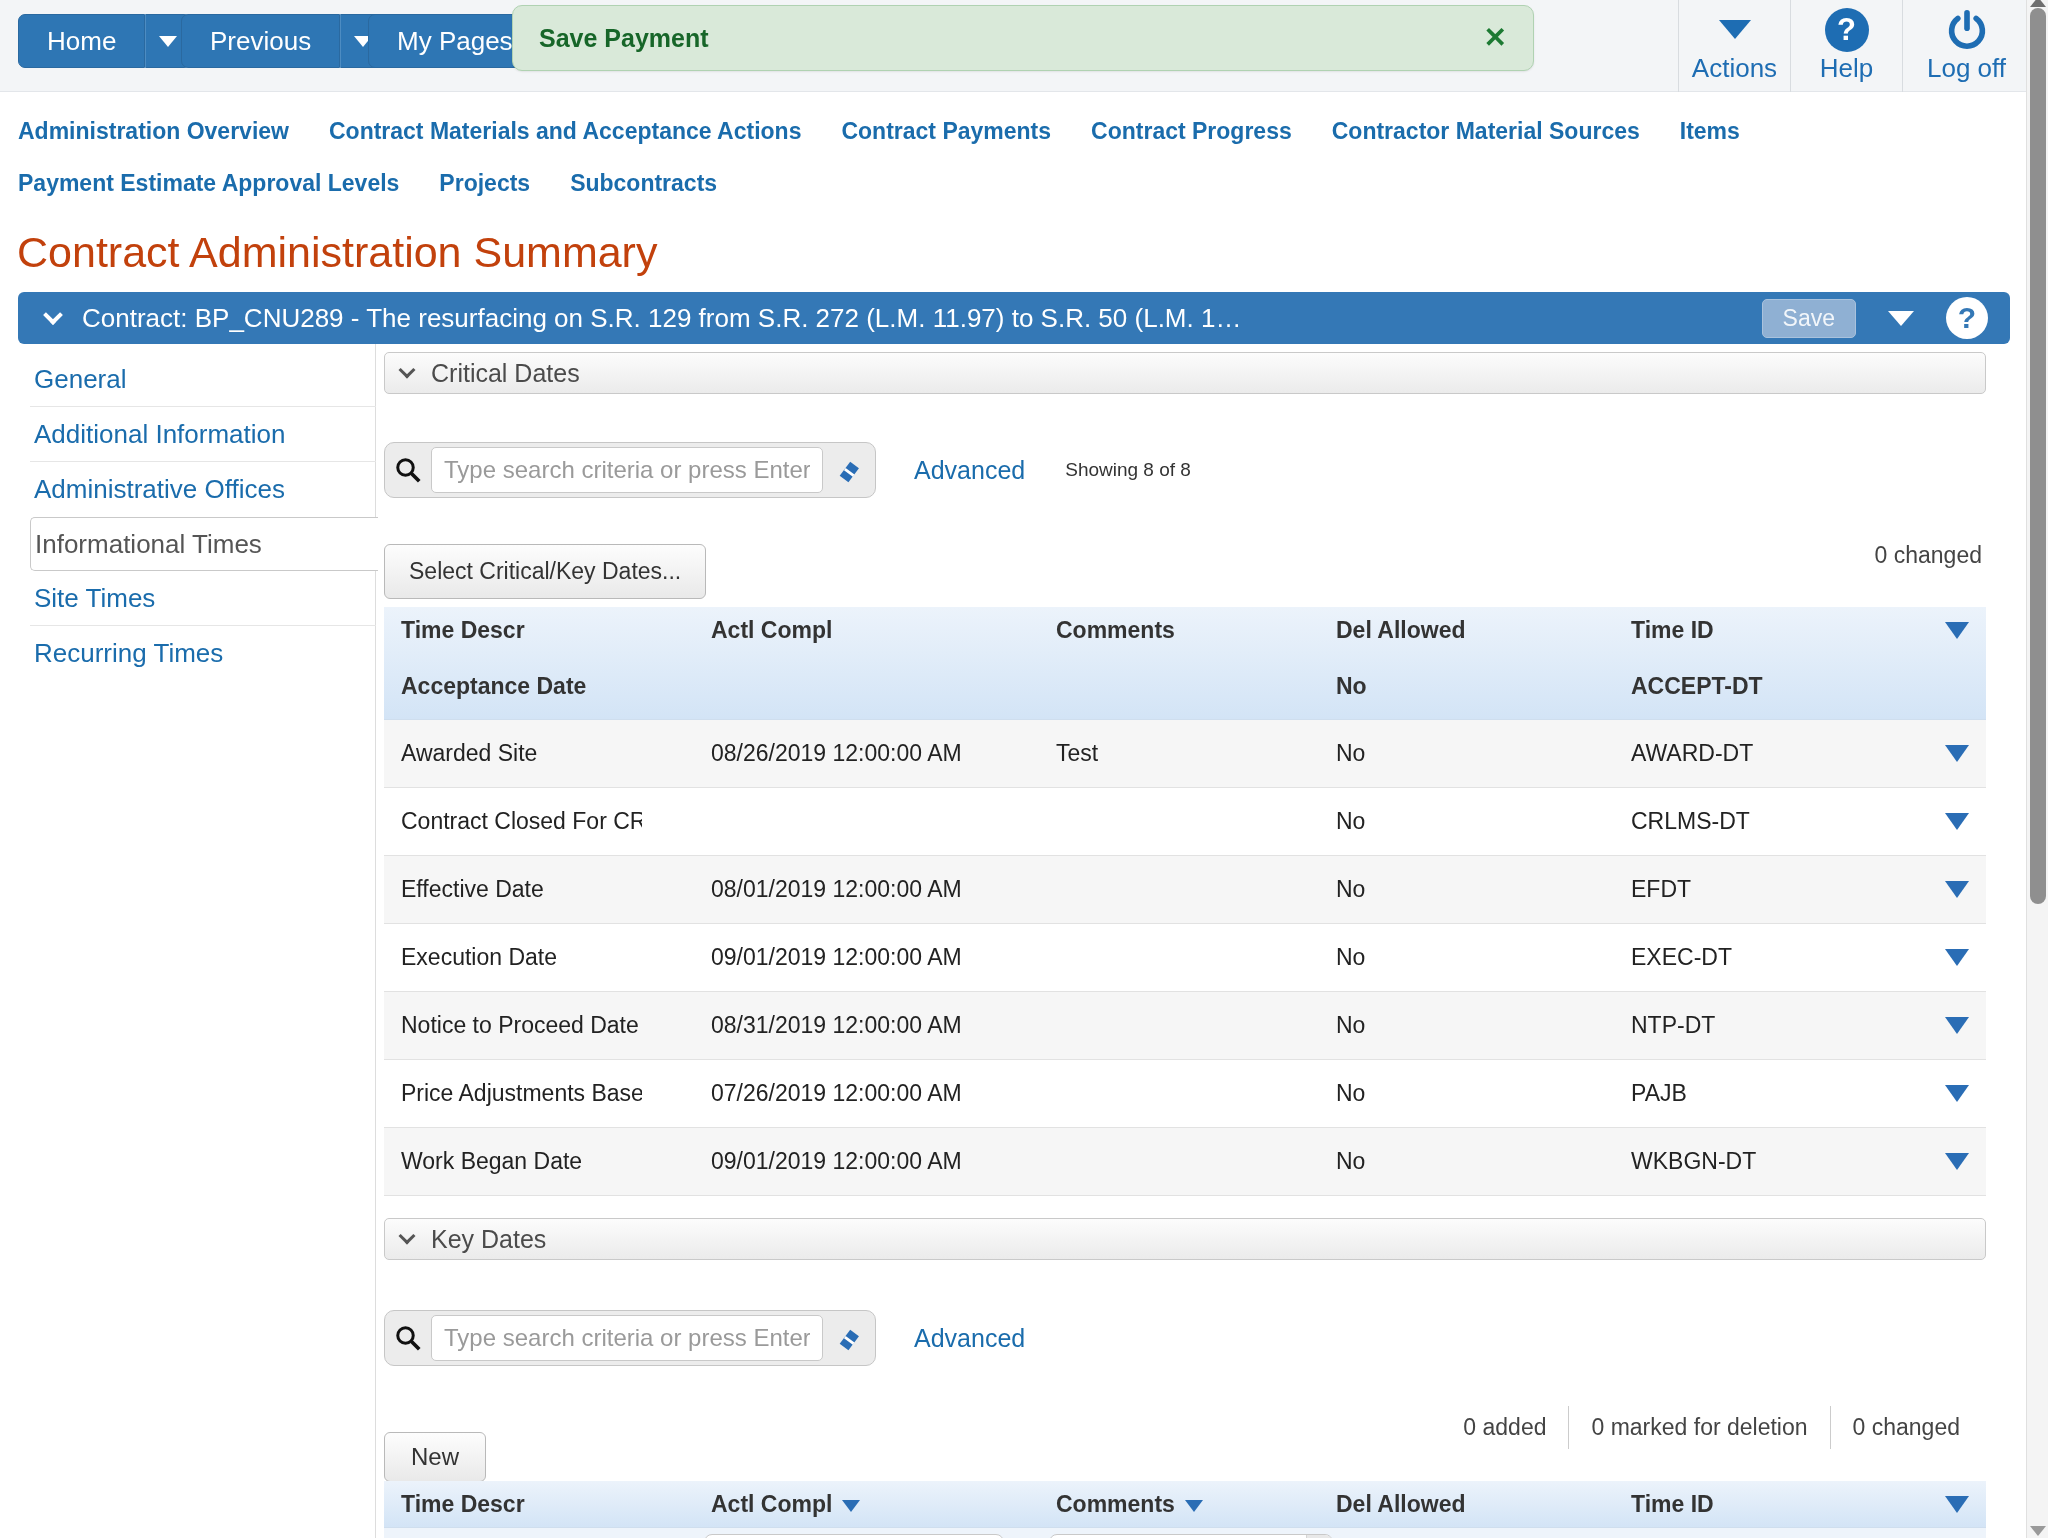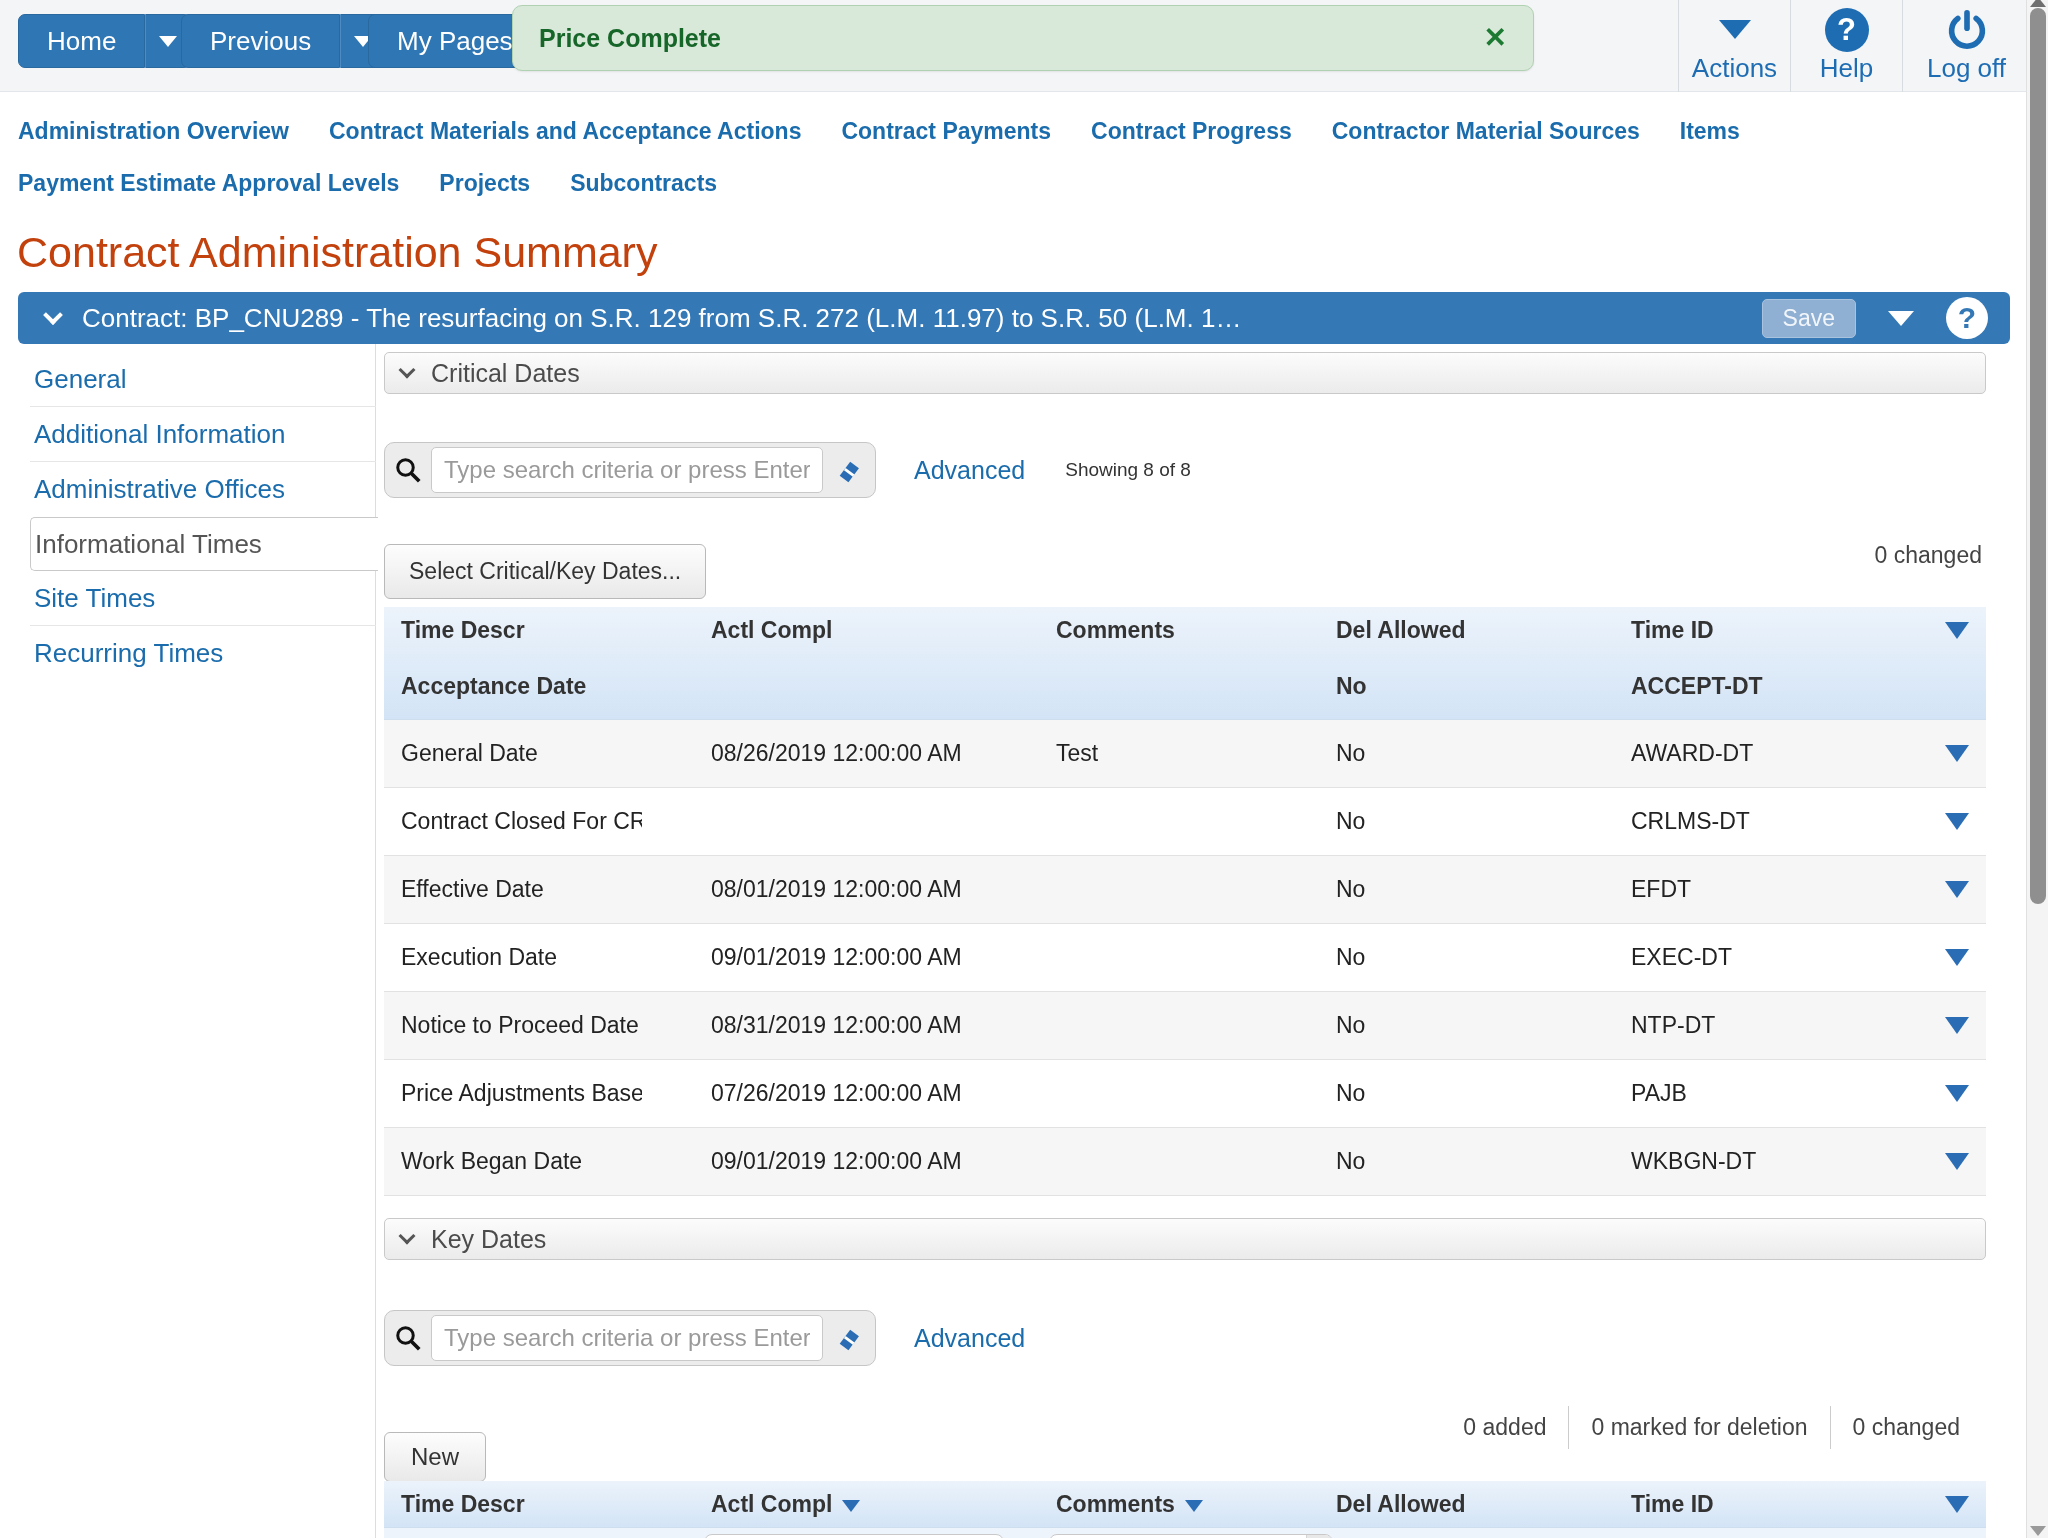--- a/index.html
+++ b/index.html
@@ -143,21 +143,21 @@
       </button>
     </div>
     <div class="btn-group" style="left:368px;">
       <button class="bbtn main">My Pages</button>
       <button class="bbtn caret-seg">
         <span class="caret-w"></span>
       </button>
     </div>
 
     <div class="notification">
-      <span class="toast-msg">Price Complete</span>
+      <span class="toast-msg">Save Payment</span>
       <button class="toast-close">✕</button>
     </div>
 
     <div class="top-right">
       <div class="tr-item actions">
         <span class="caret-big"></span>
         <span class="tr-label">Actions</span>
       </div>
       <div class="tr-item help">
         <span class="help-circle">
@@ -259,21 +259,21 @@
           <div class="cell-clip">Acceptance Date</div>
           <div></div>
           <div></div>
           <div>No</div>
           <div>ACCEPT-DT</div>
           <div></div>
         </div>
       </div>
 
       <div class="trow drow alt">
-        <div class="cell-clip">General Date</div>
+        <div class="cell-clip">Awarded Site</div>
         <div>08/26/2019 12:00:00 AM</div>
         <div>Test</div>
         <div>No</div>
         <div>AWARD-DT</div>
         <div class="action-cell">
             <span class="tri" style="margin-right:17px;"></span>
           </div>
       </div>
       <div class="trow drow">
         <div class="cell-clip">Contract Closed For CRLMS</div>

